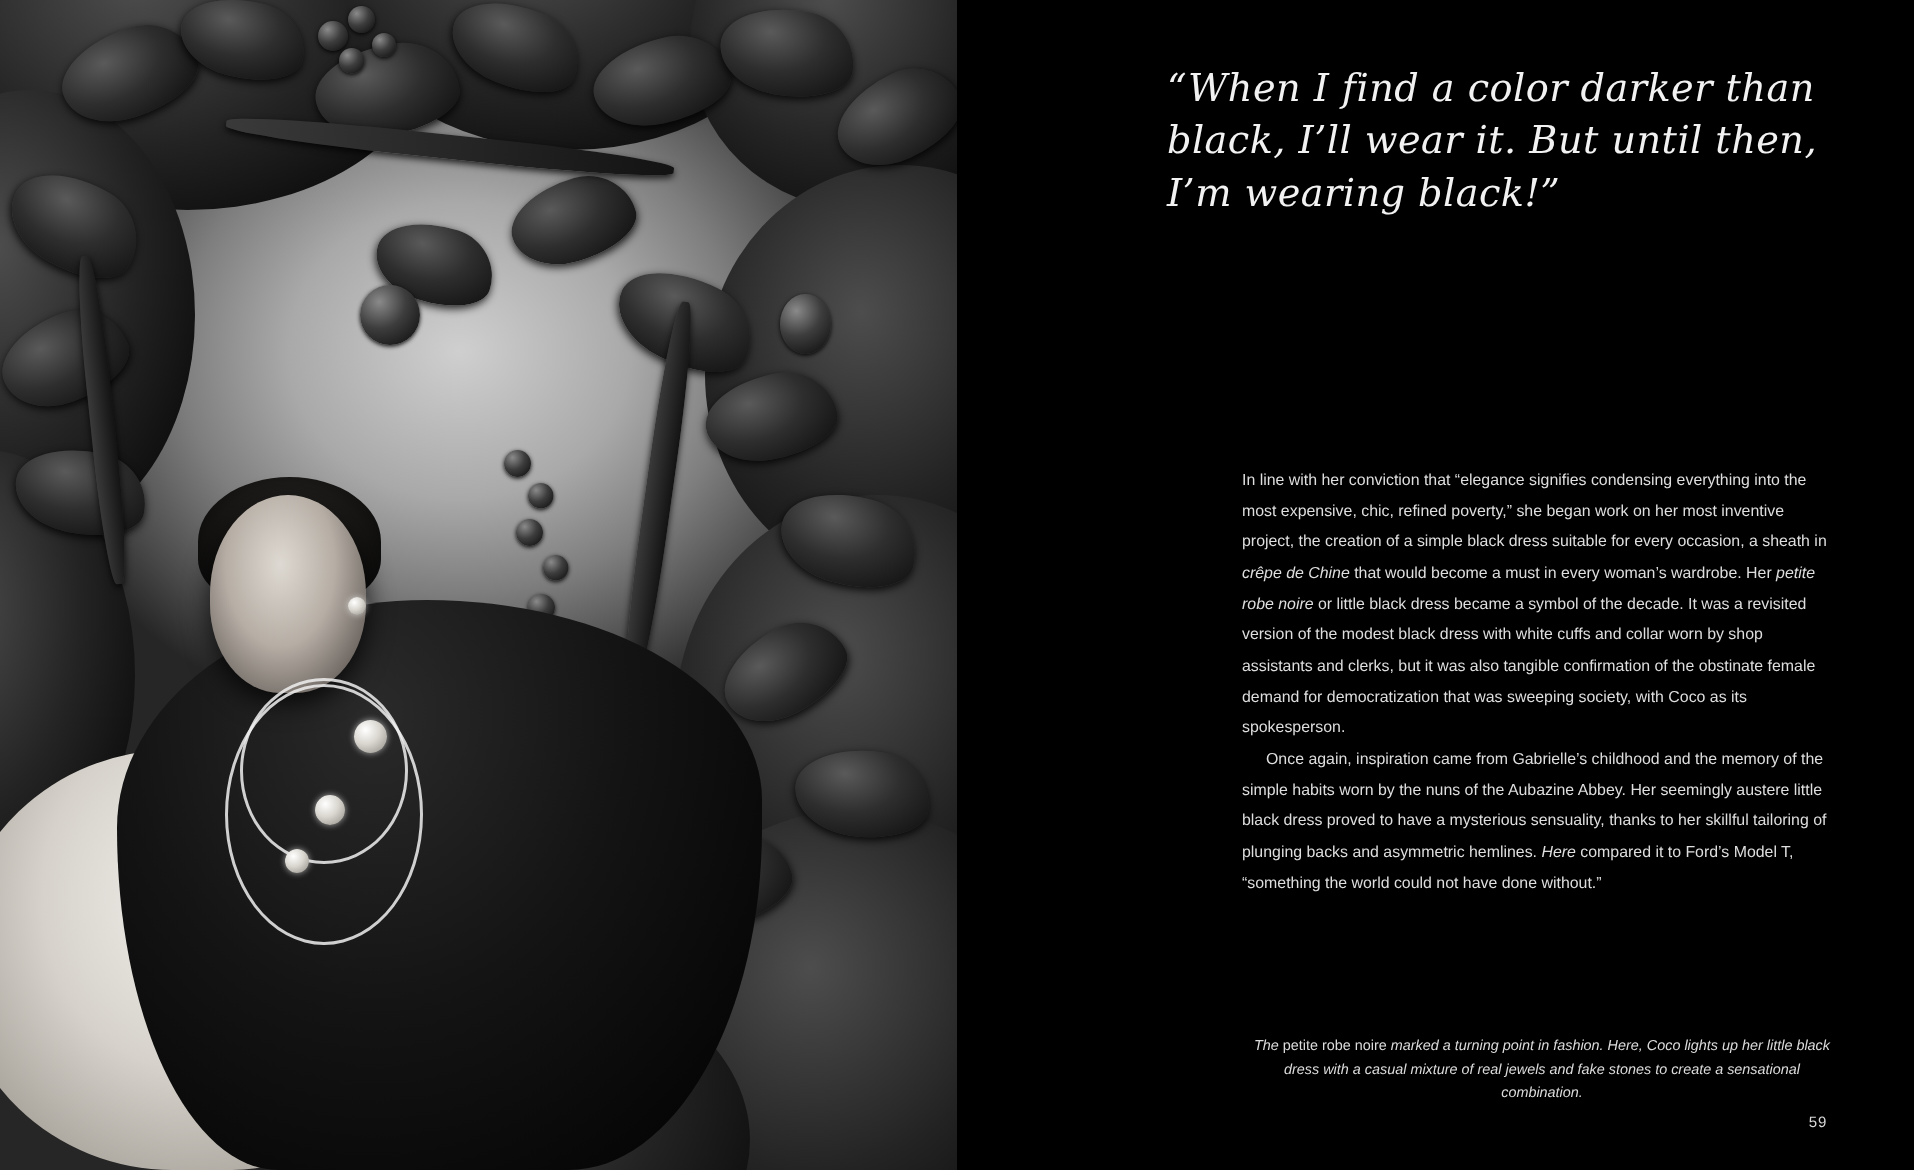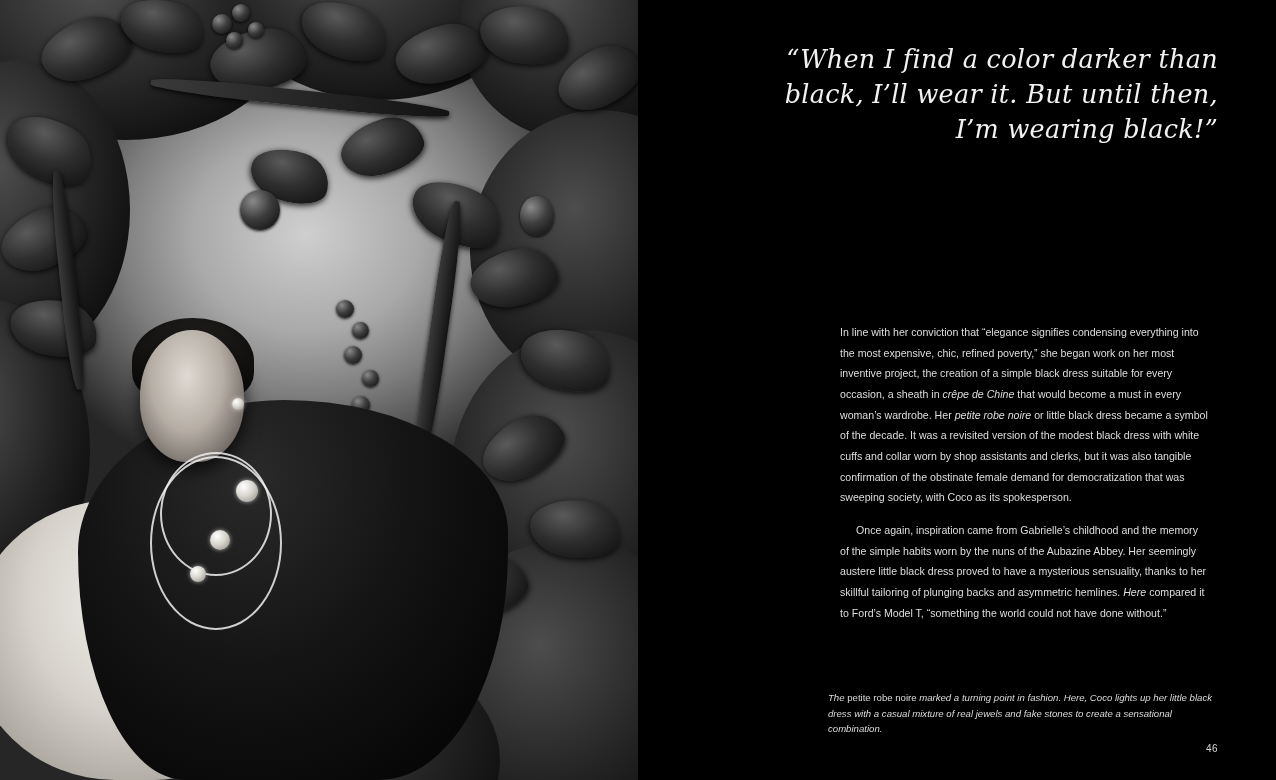--- a/index.html
+++ b/index.html
@@ -122,56 +122,57 @@
     width: 638px;
     height: 780px;
     background: #000000;
     color: #e9e9e9;
   }
   .pull-quote {
     position: absolute;
     top: 42px;
     right: 58px;
     width: 440px;
-    text-align: right;
+    text-align: left;
     font-family: "DejaVu Serif", serif;
     font-style: italic;
     font-size: 25.5px;
     line-height: 1.38;
     color: #f2f2f2;
     letter-spacing: 0.3px;
   }
   .body-block {
     position: absolute;
     top: 310px;
     left: 190px;
     width: 392px;
     font-size: 10.6px;
     line-height: 1.95;
     color: #dedede;
     text-align: left;
   }
   .body-block p {
-    margin: 12px;
+    margin: 0;
   }
   .body-block p + p {
     text-indent: 16px;
   }
   .body-block em {
     font-style: italic;
   }
   .caption {
     position: absolute;
     left: 190px;
     top: 690px;
     width: 400px;
     font-size: 9.6px;
     line-height: 1.62;
     color: #dcdcdc;
     font-style: italic;
+    text-align: center;
   }
   .caption .roman { font-style: normal; }
   .folio {
     position: absolute;
     right: 58px;
     bottom: 26px;
     font-size: 10px;
     color: #d8d8d8;
     letter-spacing: 0.5px;
   }
@@ -272,15 +273,15 @@
 
     <div class="body-block">
       <p>In line with her conviction that “elegance signifies condensing everything into the most expensive, chic, refined poverty,” she began work on her most inventive project, the creation of a simple black dress suitable for every occasion, a sheath in <em>crêpe de Chine</em> that would become a must in every woman’s wardrobe. Her <em>petite robe noire</em> or little black dress became a symbol of the decade. It was a revisited version of the modest black dress with white cuffs and collar worn by shop assistants and clerks, but it was also tangible confirmation of the obstinate female demand for democratization that was sweeping society, with Coco as its spokesperson.</p>
       <p>Once again, inspiration came from Gabrielle’s childhood and the memory of the simple habits worn by the nuns of the Aubazine Abbey. Her seemingly austere little black dress proved to have a mysterious sensuality, thanks to her skillful tailoring of plunging backs and asymmetric hemlines. <em>Here</em> compared it to Ford’s Model T, “something the world could not have done without.”</p>
     </div>
 
     <div class="caption">
       <span>The</span><span class="roman"> petite robe noire </span><span>marked a turning point in fashion. Here, Coco lights up her little black dress with a casual mixture of real jewels and fake stones to create a sensational combination.</span>
     </div>
 
-    <div class="folio">46</div>
+    <div class="folio">59</div>
   </div>
 </div>
 
 </body></html>

